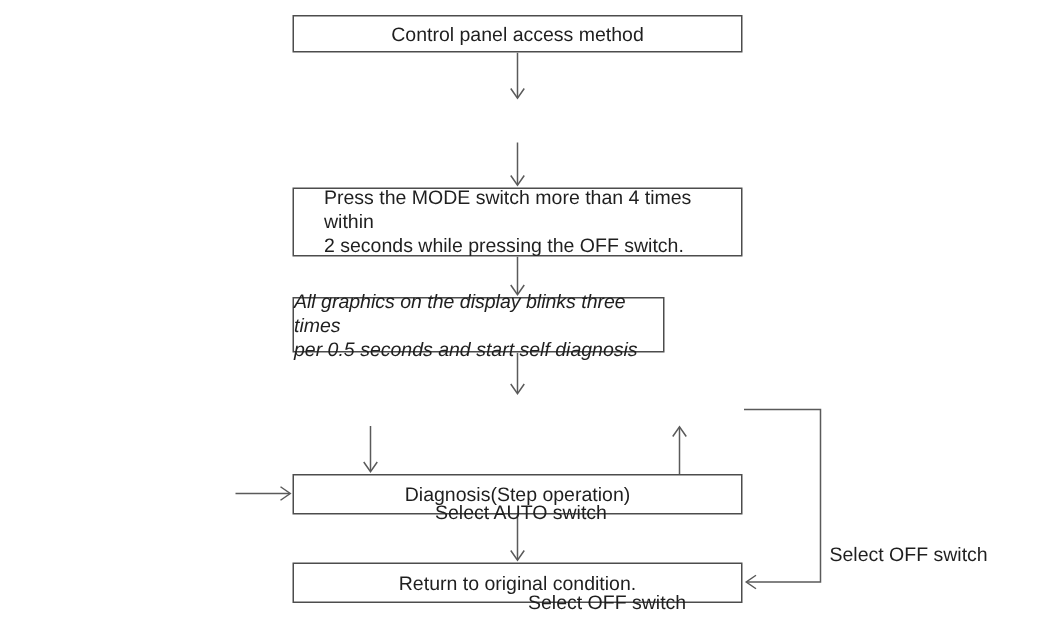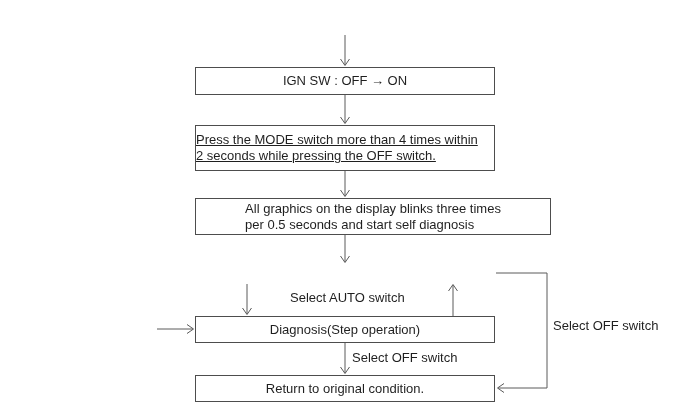--- a/index.html
+++ b/index.html
@@ -31,43 +31,43 @@
     background: #ffffff;
     display: flex;
     align-items: center;
     justify-content: center;
     text-align: center;
     line-height: 16px;
   }
   .box.align-left {
     justify-content: flex-start;
     text-align: left;
-    padding-left: 0;
+    padding-left: 20px;
     padding-right: 6px;
-    text-decoration: underline;
   }
   .box.center-block {
     justify-content: center;
   }
   .box.center-block span {
     text-align: left;
   }
   .multiline {
     white-space: pre-line;
   }
   .flow-label {
     position: absolute;
     white-space: pre-line;
     line-height: 16px;
+    margin-top: 44px;
   }
   
   #box-step1 { left: 195px; top: 10px;  width: 300px; height: 25px; }
   #box-step2 { left: 195px; top: 67px;  width: 300px; height: 28px; }
   #box-step3 { left: 195px; top: 125px; width: 300px; height: 46px; }
-  #box-step4 { left: 195px; top: 198px; width: 356px; height: 37px; }
+  #box-step4 { left: 195px; top: 198px; width: 248px; height: 37px; font-style: italic; }
   #box-step5 { left: 195px; top: 264px; width: 300px; height: 20px; }
   #box-step6 { left: 195px; top: 316px; width: 300px; height: 27px; }
   #box-step7 { left: 195px; top: 375px; width: 300px; height: 27px; }
   
   #label-select-auto      { left: 290px; top: 290px; }
   #label-select-off-mid   { left: 352px; top: 350px; }
   #label-select-off-right { left: 553px; top: 318px; }
   #label-press-ac         { left: 57px;  top: 312px; }
 </style>
 </head>
@@ -116,24 +116,24 @@
       <line x1="157" y1="329" x2="193" y2="329"></line>
       <polyline points="187,324.5 193.5,329 187,333.5"></polyline>
     </g>
 
     <g>
       <polyline points="496,273 547,273 547,388 498,388"></polyline>
       <polyline points="504,383.5 497.5,388 504,392.5"></polyline>
     </g>
   </svg>
 
+  <div class="box" id="box-step1">
+    <span>Control panel access method</span>
+  </div>
 
-  <div class="box" id="box-step2">
-    <span>IGN SW : OFF → ON</span>
-  </div>
 
   <div class="box align-left" id="box-step3">
     <span class="multiline">Press the MODE switch more than 4 times within
 2 seconds while pressing the OFF switch.</span>
   </div>
 
   <div class="box center-block" id="box-step4">
     <span class="multiline">All graphics on the display blinks three times
 per 0.5 seconds and start self diagnosis</span>
   </div>

